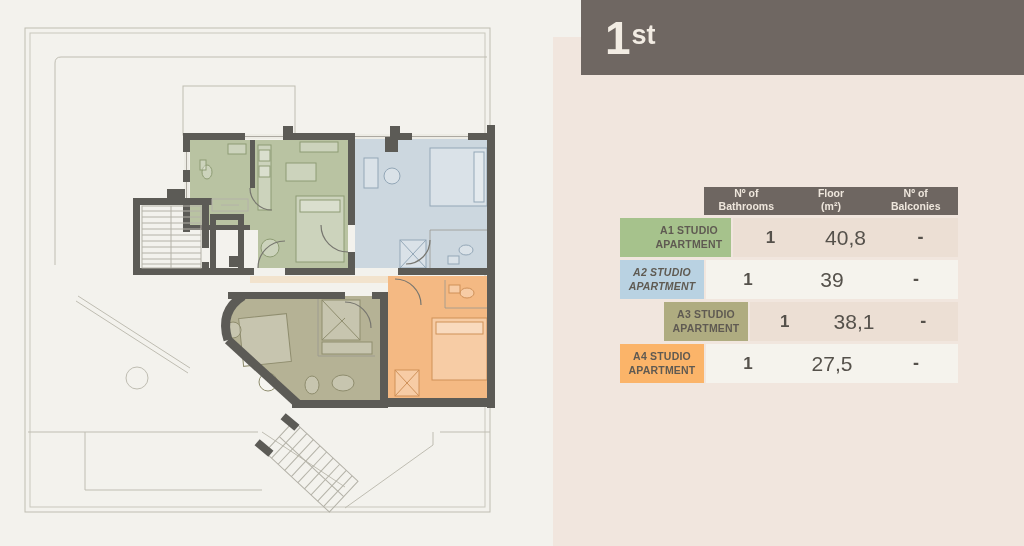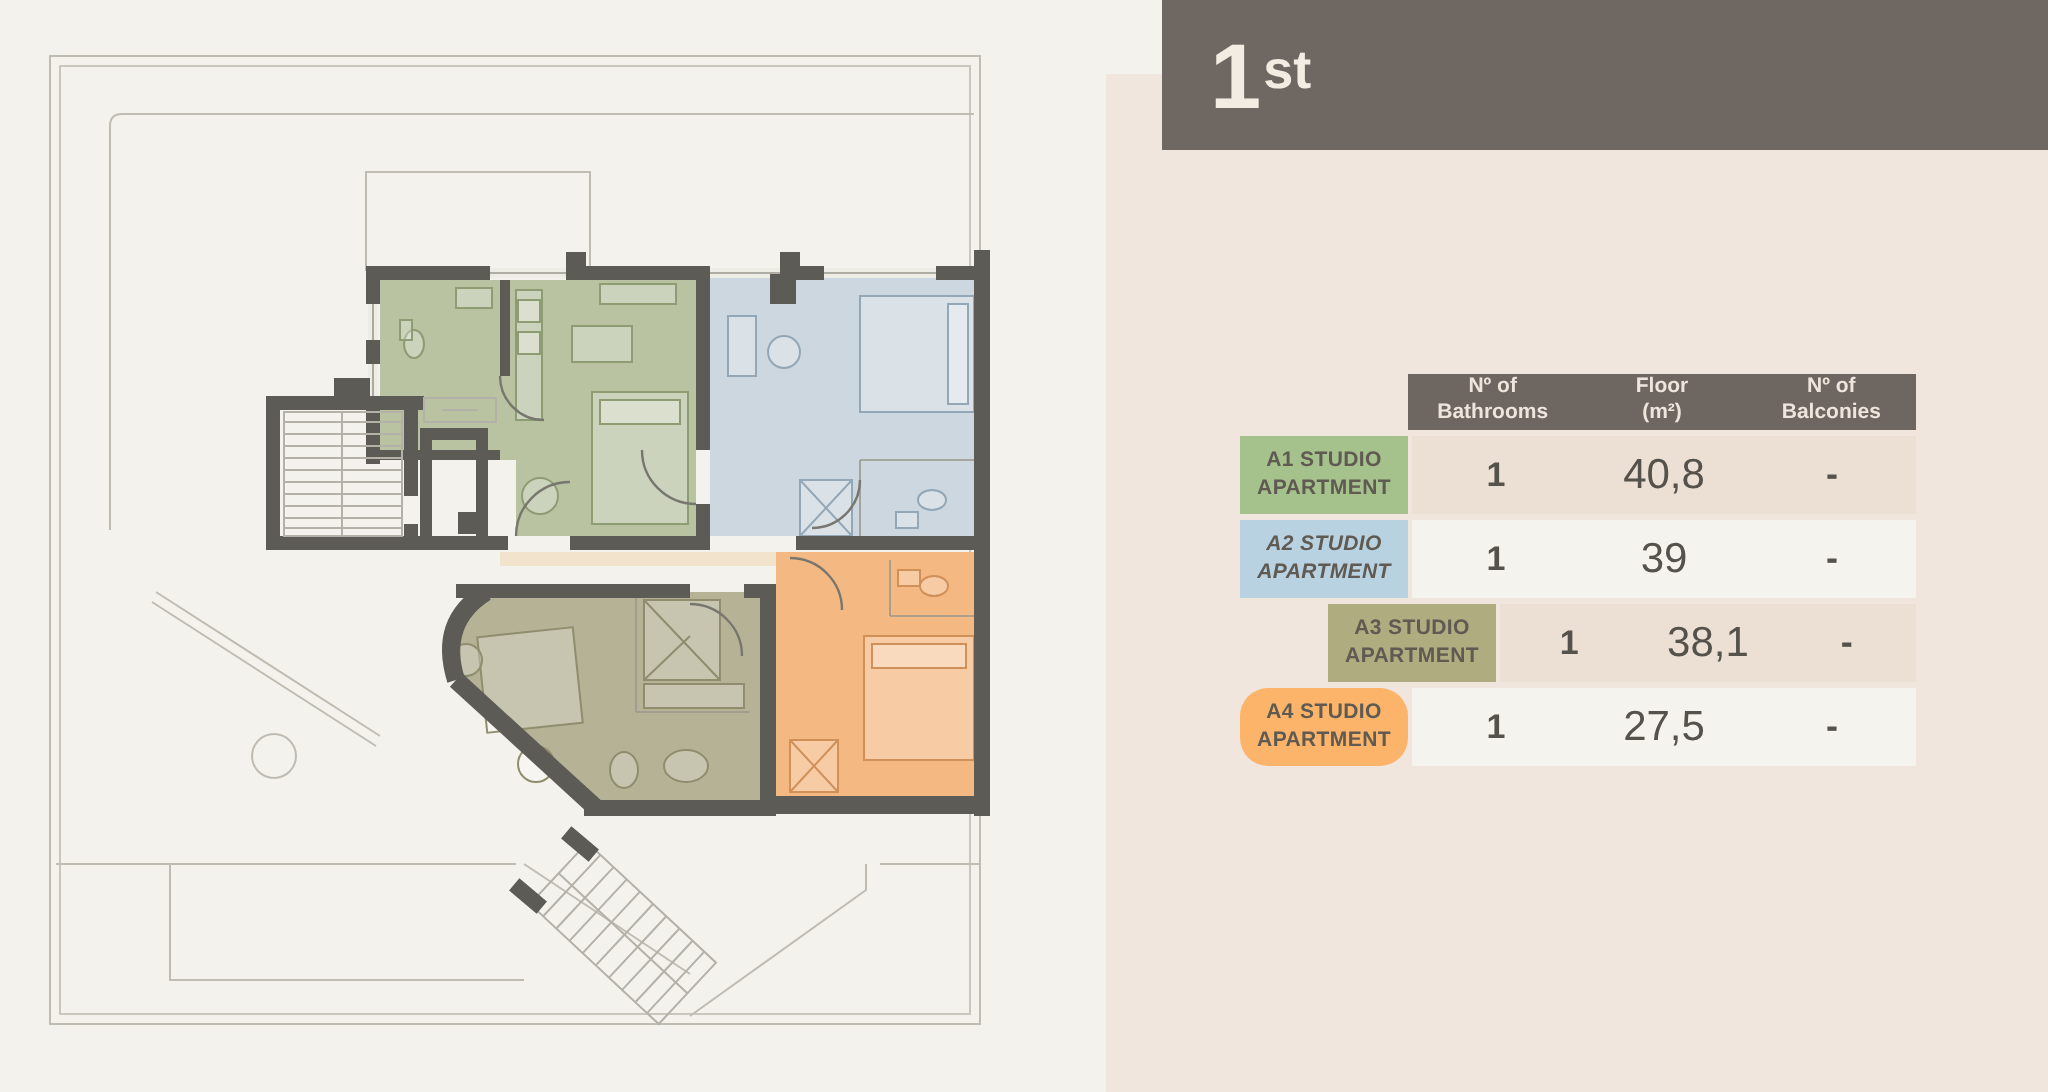--- a/index.html
+++ b/index.html
@@ -242,21 +242,21 @@
   </div>
   <div class="hcell">
     <div>Nº of</div>
     <div>Balconies</div>
   </div>
 </div>
 
 <div class="tbl-rows">
 
   <div class="trow">
-    <div class="label-cell" style="background-color: rgb(166, 194, 140);">
+    <div class="label-cell" style="background-color: rgb(166, 194, 140); padding-left: 27px;">
       <div>A1 STUDIO</div>
       <div>APARTMENT</div>
     </div>
     <div class="data-cells">
       <div class="dcell small">1</div>
       <div class="dcell">40,8</div>
       <div class="dcell dash">-</div>
     </div>
   </div>
 
@@ -278,21 +278,21 @@
       <div>APARTMENT</div>
     </div>
     <div class="data-cells">
       <div class="dcell small">1</div>
       <div class="dcell">38,1</div>
       <div class="dcell dash">-</div>
     </div>
   </div>
 
   <div class="trow">
-    <div class="label-cell" style="background-color: rgb(251, 180, 105); border-radius: 14px;">
+    <div class="label-cell" style="background-color: rgb(251, 180, 105);">
       <div>A4 STUDIO</div>
       <div>APARTMENT</div>
     </div>
     <div class="data-cells">
       <div class="dcell small">1</div>
       <div class="dcell">27,5</div>
       <div class="dcell dash">-</div>
     </div>
   </div>
 

